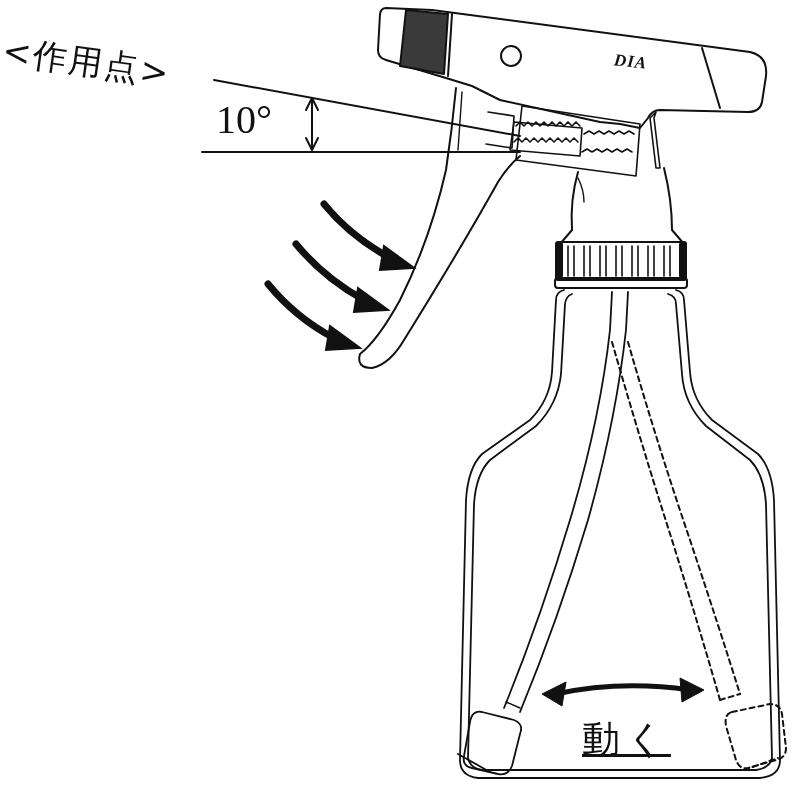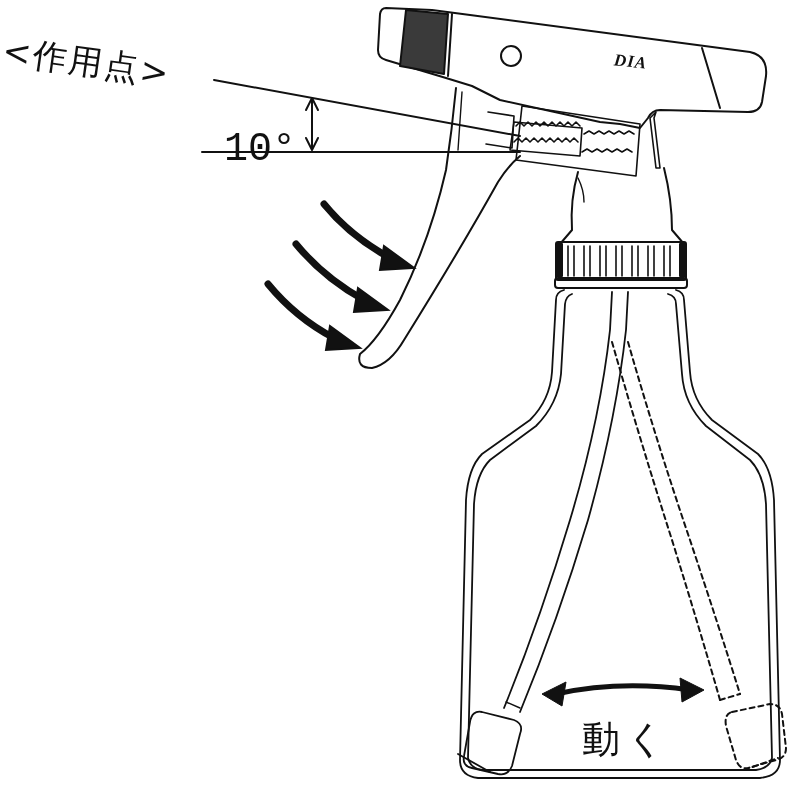--- a/index.html
+++ b/index.html
@@ -1,21 +1,21 @@
 <!DOCTYPE html>
 <html><head>
   <meta charset="utf-8">
   <style>
     html, body { margin: 0; padding: 0; background: #ffffff; }
     body { width: 800px; height: 800px; overflow: hidden; position: relative; font-family: "DejaVu Sans", sans-serif; }
     #canvas { position: absolute; left: 0; top: 0; width: 800px; height: 800px; }
     .lbl { position: absolute; color: #111; white-space: nowrap; }
     #lbl-action { left: 6px; top: 28px; font-size: 34px; transform: rotate(8deg); transform-origin: left top; letter-spacing: 2px; }
-    #lbl-angle { left: 224px; top: 96px; font-size: 40px; font-family: Liberation Mono, monospace; margin-top: 31px; }
-    #lbl-moves { left: 582px; top: 714px; font-size: 38px; letter-spacing: 6px; }
+    #lbl-angle { left: 216px; top: 96px; font-size: 40px; font-family: Liberation Serif, serif; }
+    #lbl-moves { left: 582px; top: 714px; font-size: 38px; letter-spacing: 6px; text-decoration: underline; }
     #lbl-brand { left: 614px; top: 52px; font-size: 17px; font-weight: bold; font-style: italic; font-family: "Liberation Serif", serif; transform: rotate(6deg); letter-spacing: 1px; }
   </style>
 </head>
 <body>
 
 <svg id="canvas" viewBox="0 0 800 800" xmlns="http://www.w3.org/2000/svg">
   <g fill="none" stroke="#111" stroke-width="2" stroke-linejoin="round" stroke-linecap="round">
 
     <g>
       <path d="M386 8 L432 10 L750 52 Q768 56 766 76 L762 102 Q760 112 748 112 L660 110 Q652 110 648 118 L640 128 L620 124 L600 122 L500 100 L472 86 L446 78 L386 60 Q378 58 378 50 L380 14 Q381 8 386 8 Z"></path>

